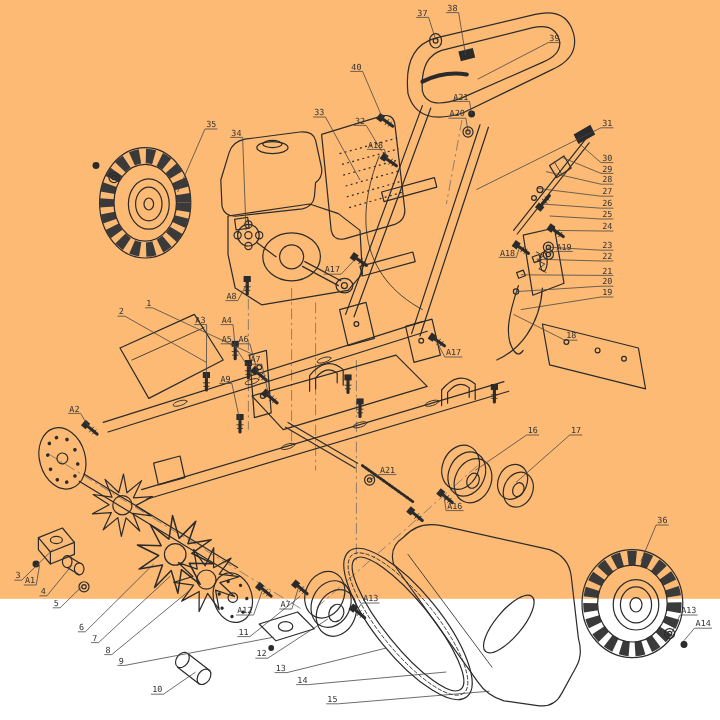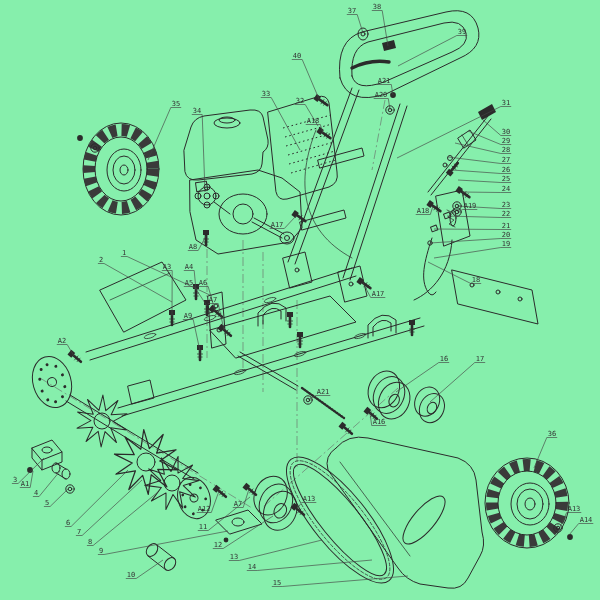--- a/index.html
+++ b/index.html
@@ -1,16 +1,16 @@
 <!DOCTYPE html>
 <html><head>
 <meta charset="utf-8">
 <style>
   html,body{margin:0;padding:0;width:600px;height:600px;background:#fff;overflow:hidden;}
-  #stage{position:relative;width:600px;height:600px;background:#86efac;font-family:"Liberation Sans",sans-serif;}
+  #stage{position:relative;width:600px;height:499px;background:#fdba74;font-family:"Liberation Sans",sans-serif;}
   svg{position:absolute;top:0;left:0;}
   .art{stroke:#2b2b2b;stroke-width:1;fill:none;stroke-linecap:round;stroke-linejoin:round;}
   .thin{stroke-width:.7;}
   .fill{fill:#2b2b2b;stroke:none;}
   .tread{fill:none;stroke:#3a3a3a;stroke-linecap:butt;}
   .cline{stroke:#666;stroke-width:.6;fill:none;stroke-dasharray:9 3 2 3;}
   .dots{stroke:#2b2b2b;stroke-width:1;stroke-dasharray:1.6 2.8;fill:none;}
   .callout-text{font-family:"DejaVu Sans Mono","Liberation Mono",monospace;font-size:7px;fill:#333;}
   .callout-line{stroke:#444;stroke-width:.65;fill:none;}
 </style>

